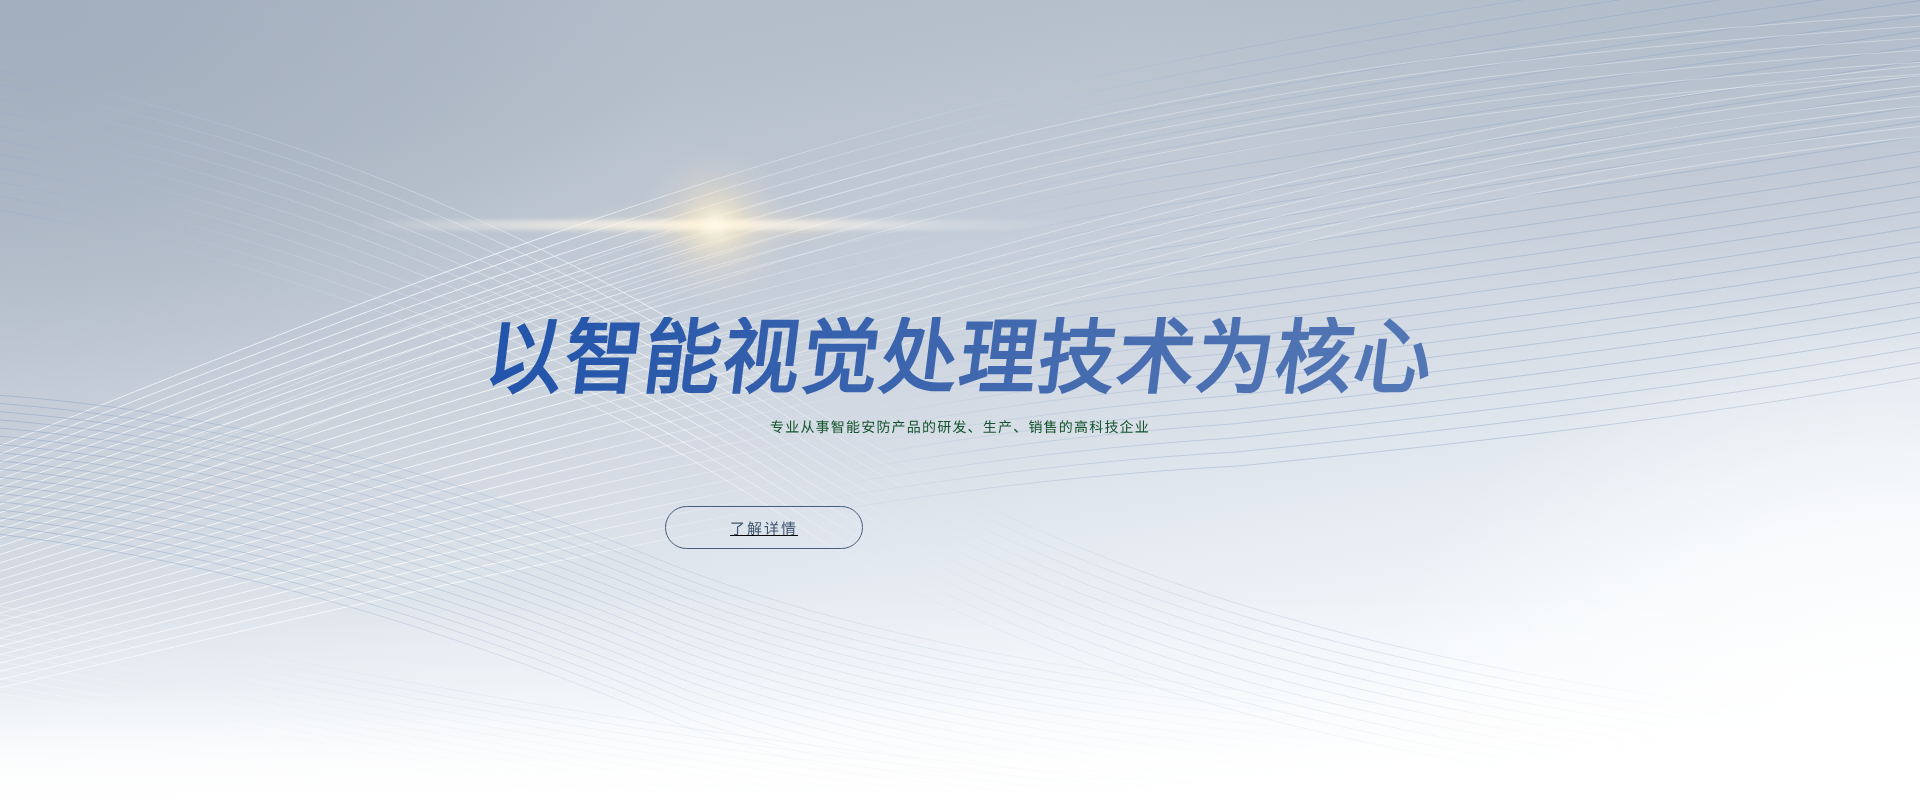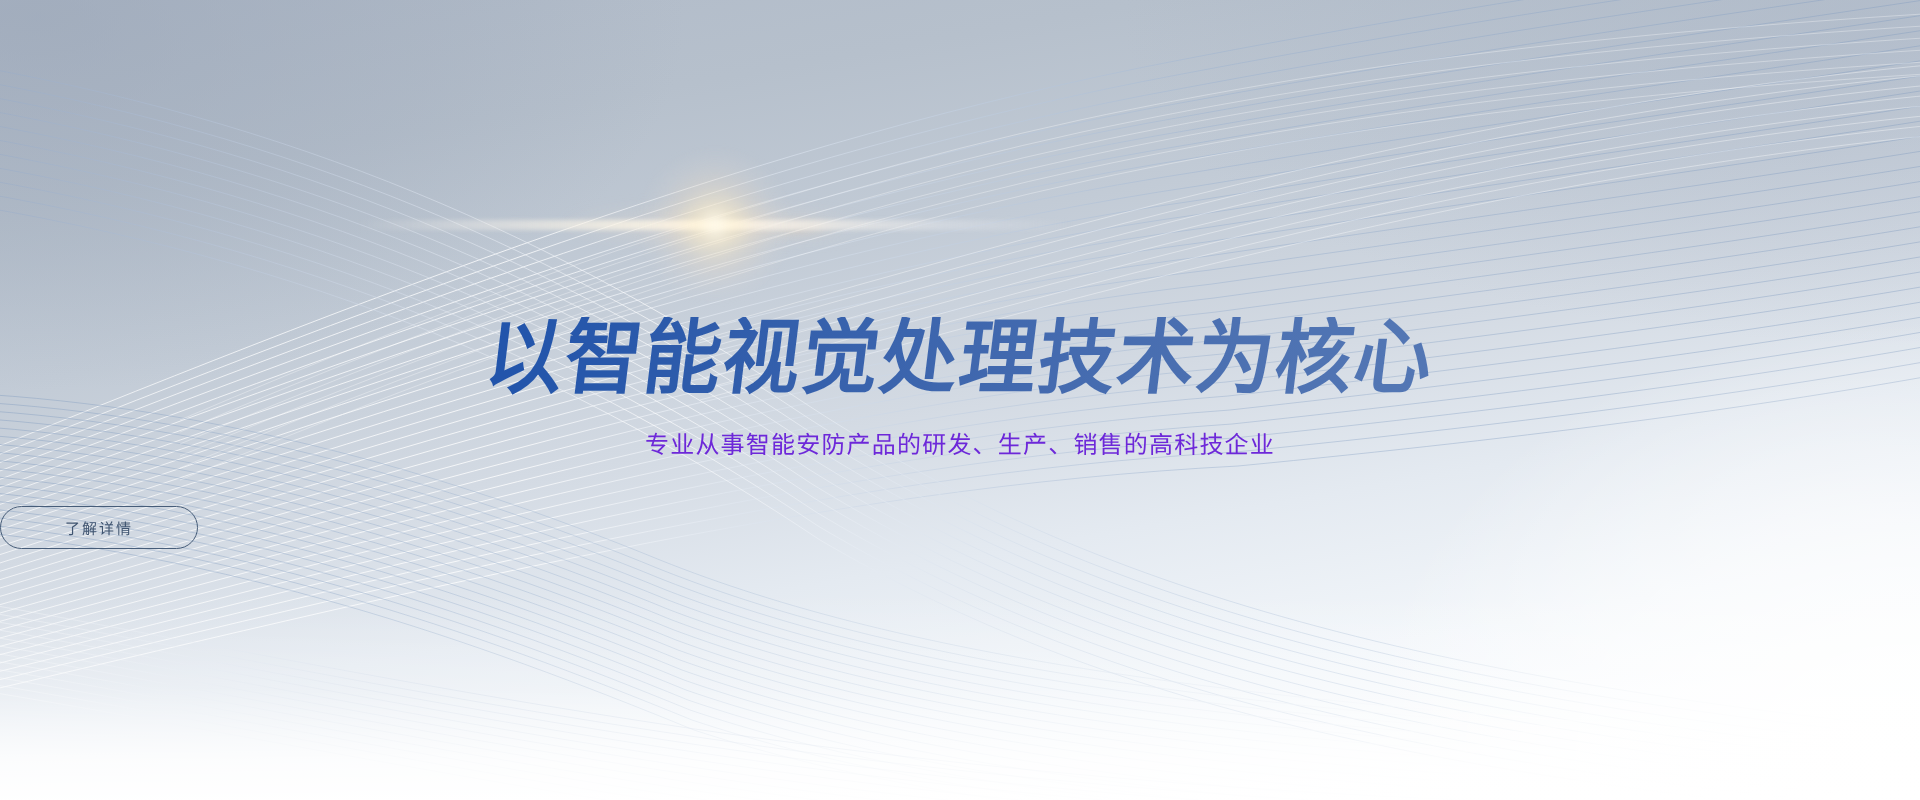--- a/index.html
+++ b/index.html
@@ -192,34 +192,36 @@
     -webkit-text-fill-color: transparent;
     text-shadow: none;
   }
 
   .subtitle {
     position: absolute;
     top: 404px;
     left: 0;
     width: 1920px;
     text-align: center;
-    font-size: 24px;
+    font-size: 14px;
     line-height: 1.4;
     letter-spacing: 1.2px;
-    color: #6d28d9;
+    color: #14532d;
     font-weight: 400;
     white-space: nowrap;
   }
 
   .cta-wrap {
     position: absolute;
     top: 506px;
     left: 0;
     width: 1528px;
     display: flex;
+    justify-content: center;
+    text-decoration: underline;
   }
   .cta-button {
     display: inline-flex;
     align-items: center;
     justify-content: center;
     width: 198px;
     height: 43px;
     box-sizing: border-box;
     border: 1.4px solid #475d79;
     border-radius: 999px;

